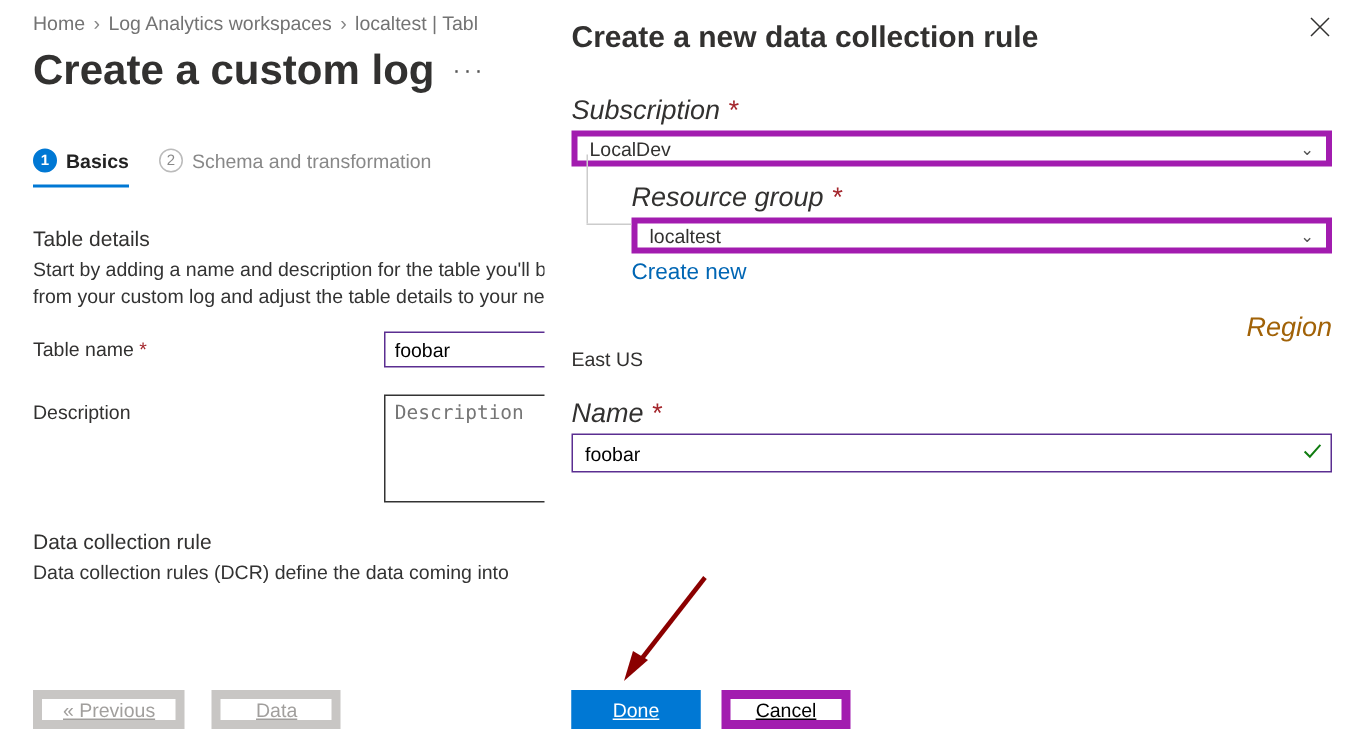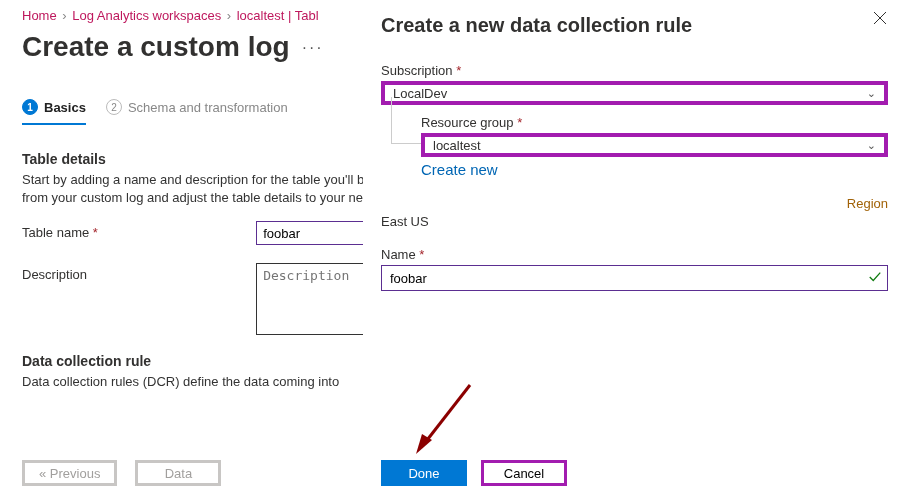--- a/index.html
+++ b/index.html
@@ -1,60 +1,60 @@
 <!DOCTYPE html>
 <html><head>
 <meta charset="utf-8">
 <style>
   * { box-sizing: border-box; }
   html, body { margin:0; padding:0; font-family: "Segoe UI", Arial, sans-serif; font-size:13px; color:#323130; }
   body { width:908px; height:504px; position:relative; overflow:hidden; background:#fff; }
 
   
   .crumbs { padding:8px 0 4px 22px; font-size:13px; }
-  .crumbs a { color:#be185d; text-decoration:none; }
+  .crumbs a { color:#737373; text-decoration:none; }
   .crumbs .sep { color:#888; margin:0 2px; }
 
   
   .page-title-row { padding:0 22px; display:flex; align-items:center; gap:12px;}
   h1.page-title { font-size:28px; font-weight:600; margin:4px 0 16px 0; }
   .more { color:#555;font-size:16px; letter-spacing:2px; padding-bottom:10px;}
 
   
   .tabs { display:flex; gap:20px; padding:20px 22px 0 22px; border-bottom:0; }
   .tab { display:flex; align-items:center; gap:6px; padding:0 0 8px 0; border-bottom:2px solid transparent; color:#888; cursor:pointer;}
   .tab.active { color:#222; border-bottom:2px solid #0078d4; font-weight:600;}
   .tab .num { width:16px;height:16px;display:inline-flex;align-items:center;justify-content:center;border-radius:50%;border:1px solid #bbb;font-size:10px;color:#888;}
   .tab.active .num { background:#0078d4;border-color:#0078d4;color:#fff;}
 
   
   .section { padding:16px 22px 0 22px; max-width:560px;}
-  .section h3 { font-size:14px; margin:10px 0 4px 0; font-weight:700; }
+  .section h3 { font-size:14px; margin:10px 0 4px 0; font-weight:400; }
   .section p { margin:2px 0 14px 0; color:#333; line-height:1.4; }
   .form-row { display:flex; align-items:flex-start; margin-bottom:18px; }
   .form-label { width:250px; padding-top:4px; font-size:13px; }
   .req { color:#a4262c; }
   .tinput { width:300px; height:24px; border:1px solid #333; padding:2px 6px; font-size:13px; }
   .tinput.purple { border-color:#5b2e91; }
   .tarea { width:300px; height:72px; border:1px solid #333; padding:4px 6px; font-size:13px; resize:none; color:#888;}
 
   
   .bottom-bar { position:absolute; left:22px; bottom:18px; display:flex; gap:18px;}
-  .btn { height:26px; min-width:86px; border:3px solid #a21caf; background:#fff; font-size:13px; padding:0 14px; cursor:pointer;}
+  .btn { height:26px; min-width:86px; border:6px solid #a21caf; background:#fff; font-size:13px; padding:0 14px; cursor:pointer;text-decoration:underline;}
   .btn.disabled { color:#a19f9d; border-color:#c8c6c4; background:#fff; }
   .btn.primary { background:#0078d4; color:#fff; border-color:#0078d4; }
 
   
   .panel { position:absolute; top:0; right:0; width:545px; height:504px; background:#fff; padding:10px 20px 12px 18px; }
   .panel-title-row { display:flex; align-items:flex-start; justify-content:space-between; }
   .panel-title { font-size:20px; font-weight:600; margin:4px 0 26px 0; }
   .close { width:16px;height:16px; cursor:pointer; }
   .close svg { width:16px;height:16px; }
 
-  .fld-label { font-size:13px; margin-bottom:3px; }
+  .fld-label { font-size:18px; margin-bottom:3px;font-style:italic; }
   .dim { color:#a16207;text-align:right; }
   .dropdown { position:relative; }
   .dropdown .box { border:4px solid #a21caf; height:24px; display:flex; align-items:center; justify-content:space-between; padding:0 8px; font-size:13px; background:#fff; cursor:pointer;}
   .dropdown .chev { color:#555;font-size:11px; }
   .nested { margin-left:40px; margin-top:10px; position:relative;}
   .nested:before { content:""; position:absolute; left:-30px; top:-18px; width:1px; height:46px; background:#ccc;}
   .nested:after  { content:""; position:absolute; left:-30px; top:28px; width:30px; height:1px; background:#ccc;}
   .link { color:#0066b4; font-size:15px; margin-top:4px; display:inline-block; cursor:pointer;}
 
   .panel .group { margin-bottom:18px;}

